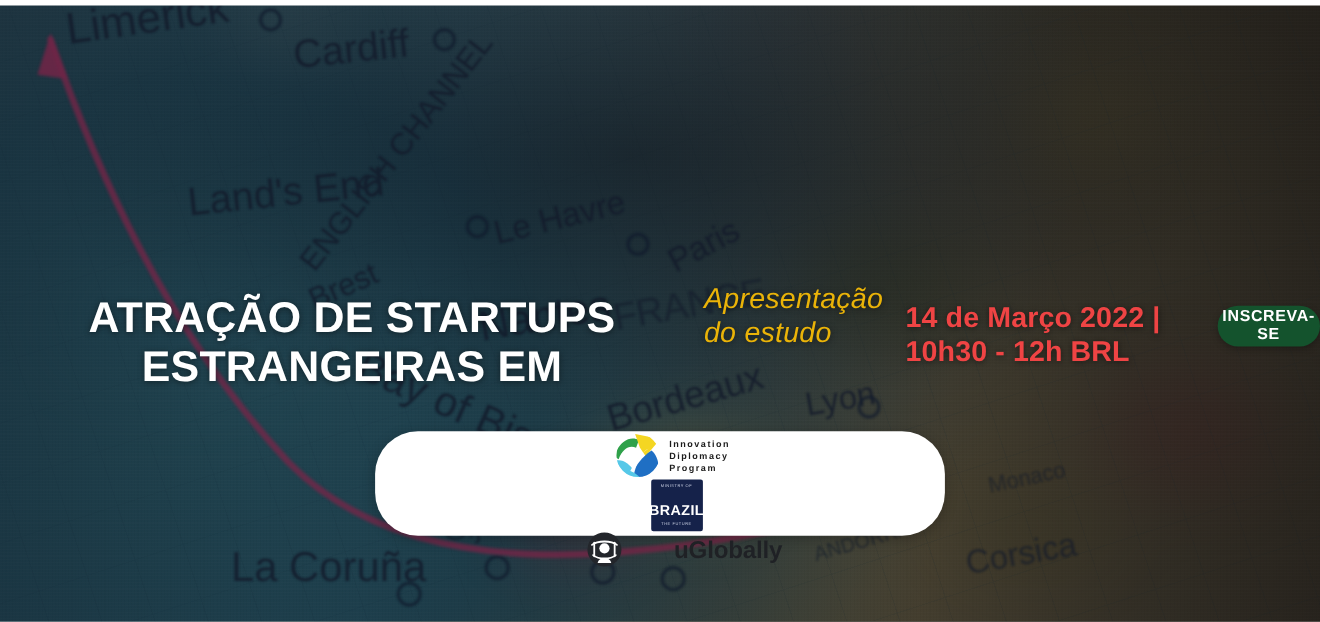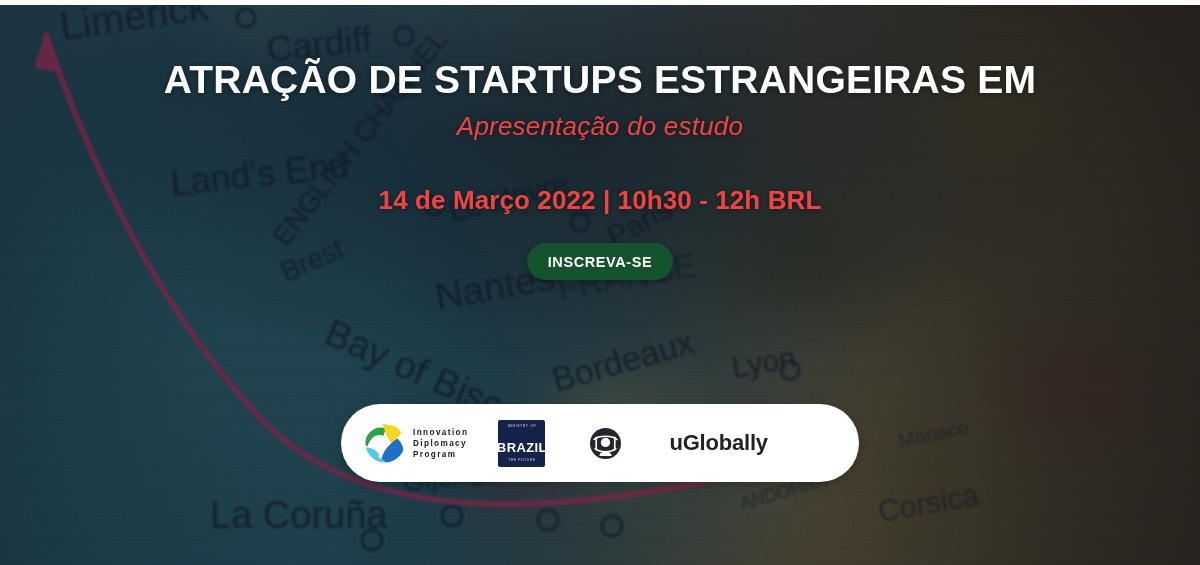--- a/index.html
+++ b/index.html
@@ -114,40 +114,40 @@
     opacity: .85;
   }
 
   
   .content {
     position: absolute;
     left: 0; top: 0;
     width: 1200px; height: 565px;
     z-index: 10;
     display: flex;
-    flex-direction: column;
+    flex-direction: row;
     align-items: center;
   }
 
   .headline {
     margin-top: 58px;
     width: 1000px;
     text-align: center;
     color: #ffffff;
     font-size: 39px;
     font-weight: 700;
     line-height: 44px;
     letter-spacing: .2px;
     text-shadow: 0 1px 6px rgba(0,0,0,.45);
   }
   .headline .line { display: block; }
 
   .subtitle {
     margin-top: 9px;
-    color: #ef4444;
+    color: #eab308;
     font-size: 26px;
     font-style: italic;
     font-weight: 400;
     letter-spacing: .2px;
     text-shadow: 0 1px 6px rgba(0,0,0,.5);
   }
 
   .datetime {
     margin-top: 43px;
     color: #ef4444;
@@ -173,29 +173,30 @@
     font-weight: 700;
     letter-spacing: .6px;
     cursor: pointer;
     box-shadow: 0 2px 7px rgba(0,0,0,.28);
   }
 
   
   .logo-bar {
     position: absolute;
     left: 341px;
-    top: 404px;
+    top: 392px;
     width: 518px;
-    height: 78px;
+    height: 95px;
     background: #ffffff;
     border-radius: 39px;
     display: flex;
     align-items: center;
     z-index: 12;
     box-shadow: 0 3px 12px rgba(0,0,0,.22);
+    flex-direction: column;
   }
 
   .logo-slot { display: flex; align-items: center; }
 
   
   .logo-idp { margin-left: 22px; }
   .idp-mark { width: 44px; height: 44px; flex: 0 0 44px; }
   .idp-text {
     margin-left: 6px;
     font-size: 8.2px;

